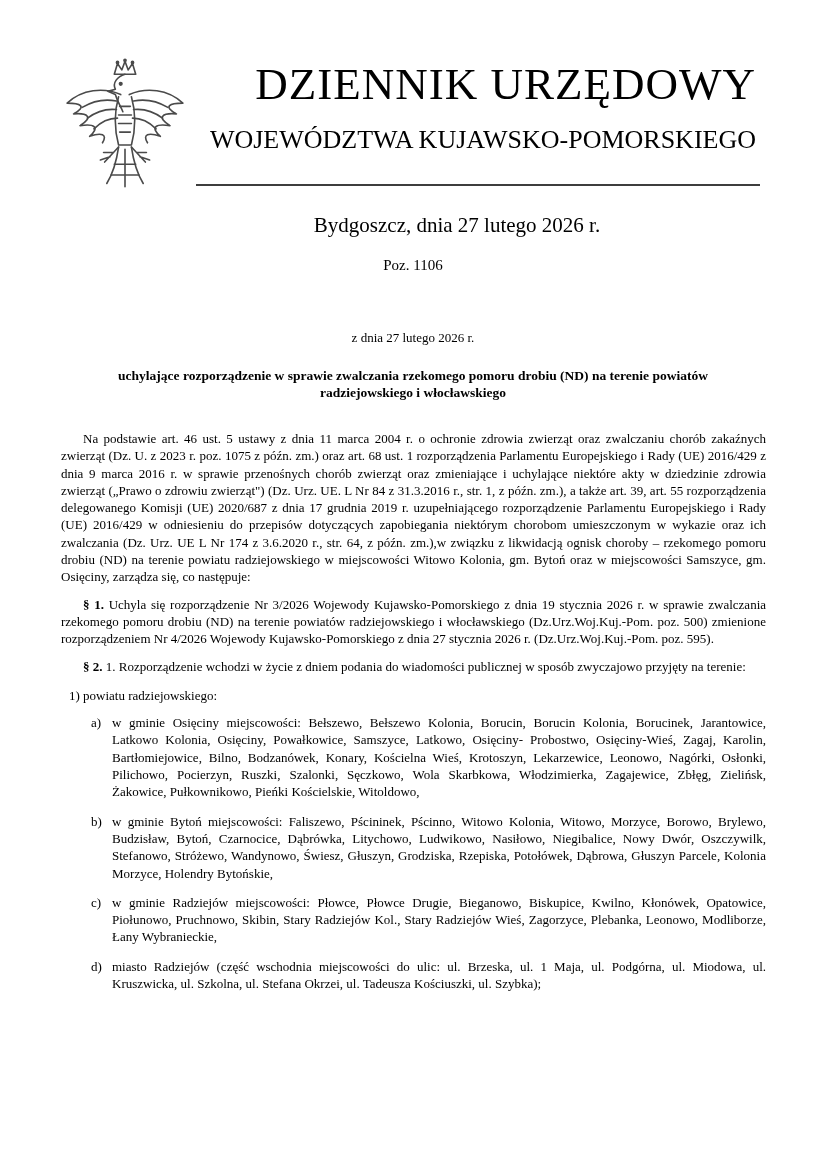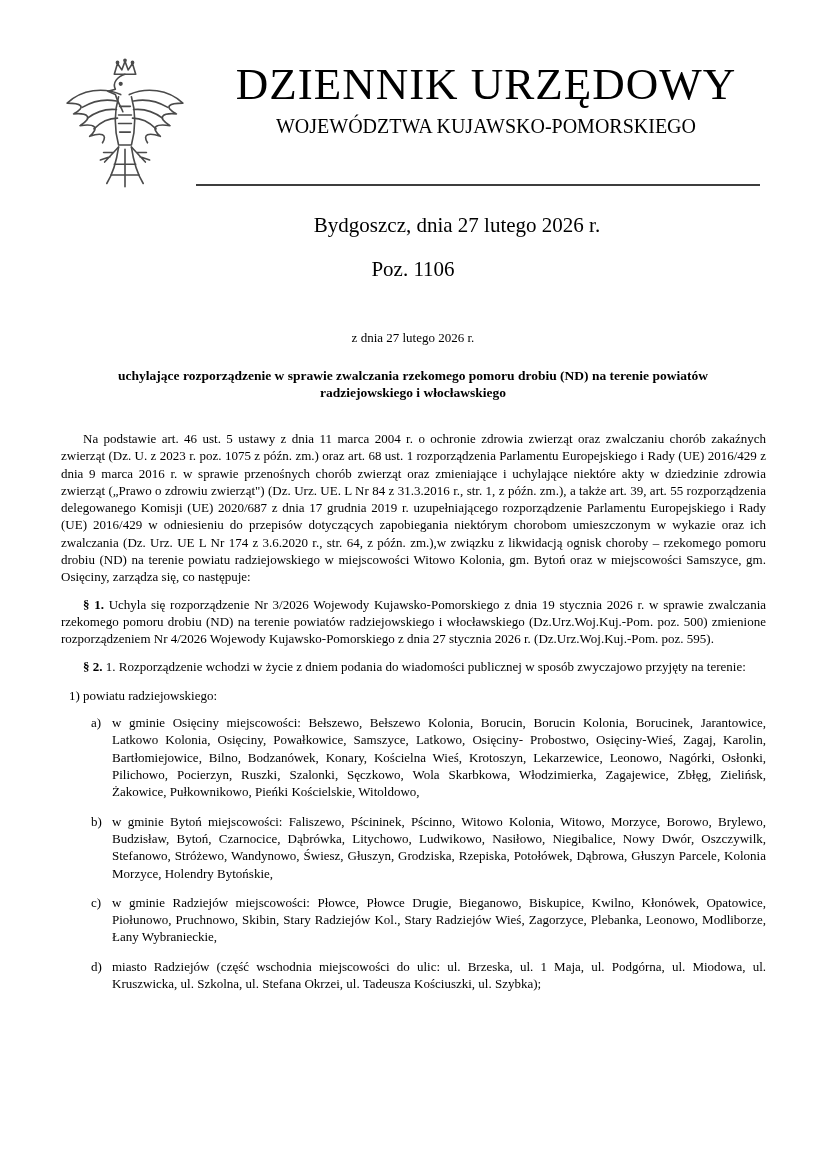--- a/index.html
+++ b/index.html
@@ -7,27 +7,27 @@
     position:relative;
     width:826px;height:1169px;
     margin:0 auto;
     background:#ffffff;
     font-family:"Liberation Serif", serif;
     color:#000;
     overflow:hidden;
   }
   
   .eagle{position:absolute;left:60px;top:56px;width:130px;height:150px;}
-  .masthead{position:absolute;left:200px;top:60px;width:572px;text-align:center;}
+  .masthead{position:absolute;left:184px;top:60px;width:572px;text-align:right;}
   .masthead-title{font-size:45px;line-height:48px;letter-spacing:1px;white-space:nowrap;}
-  .masthead-subtitle{font-size:20px;line-height:30px;margin-top:3px;white-space:nowrap;}
+  .masthead-subtitle{font-size:26px;line-height:30px;margin-top:17px;white-space:nowrap;}
   .masthead-rule{position:absolute;left:196px;top:184px;width:564px;height:2px;background:#3d3d3d;}
   
   .dateline{position:absolute;left:0;top:213px;width:826px;text-align:center;font-size:21px;padding-left:44px;}
-  .poz{position:absolute;left:0;top:257px;width:826px;text-align:center;font-size:21px;}
+  .poz{position:absolute;left:0;top:257px;width:826px;text-align:center;font-size:15px;}
   
   .signature{
     position:absolute;left:601px;top:221px;width:170px;
     font-family:"Liberation Sans", sans-serif;
     font-size:9px;line-height:13.5px;color:#3c3c3c;
   }
   .signature .sig-line2,.signature .sig-line3{padding-left:3px;}
   .sig-seal{margin:2px 0 0 4px;display:block;}
   
   .act-head{position:absolute;left:60px;top:322px;width:706px;text-align:center;}

